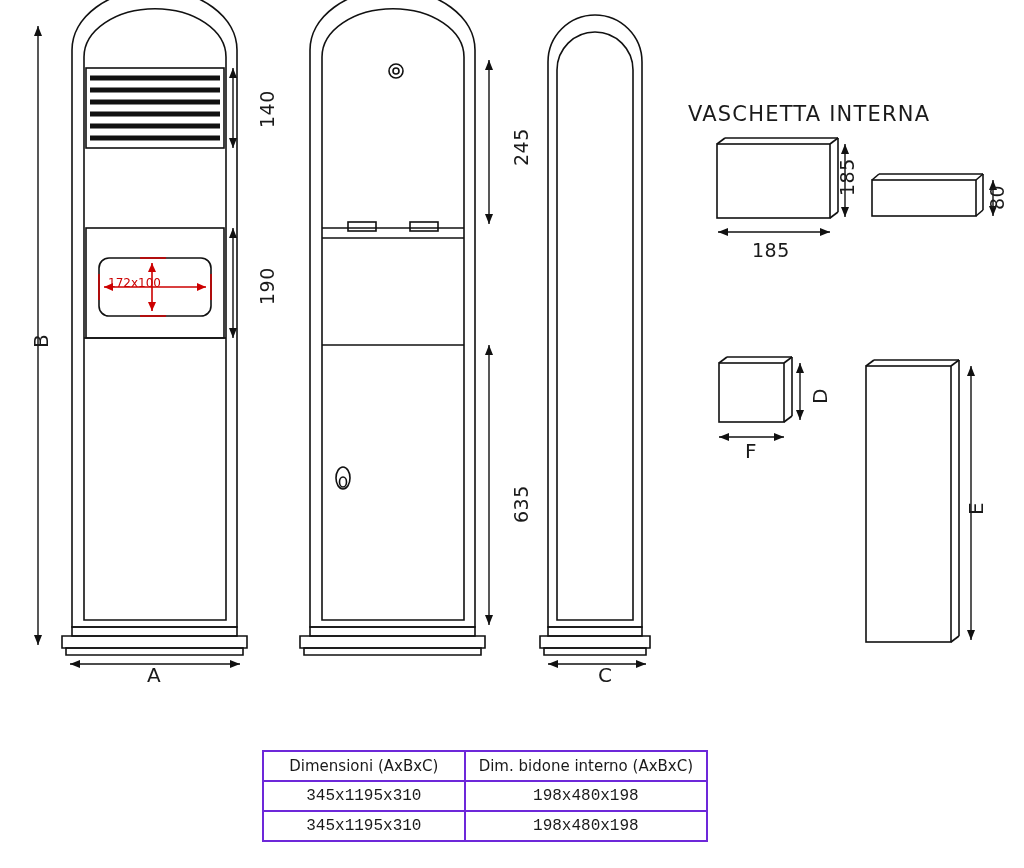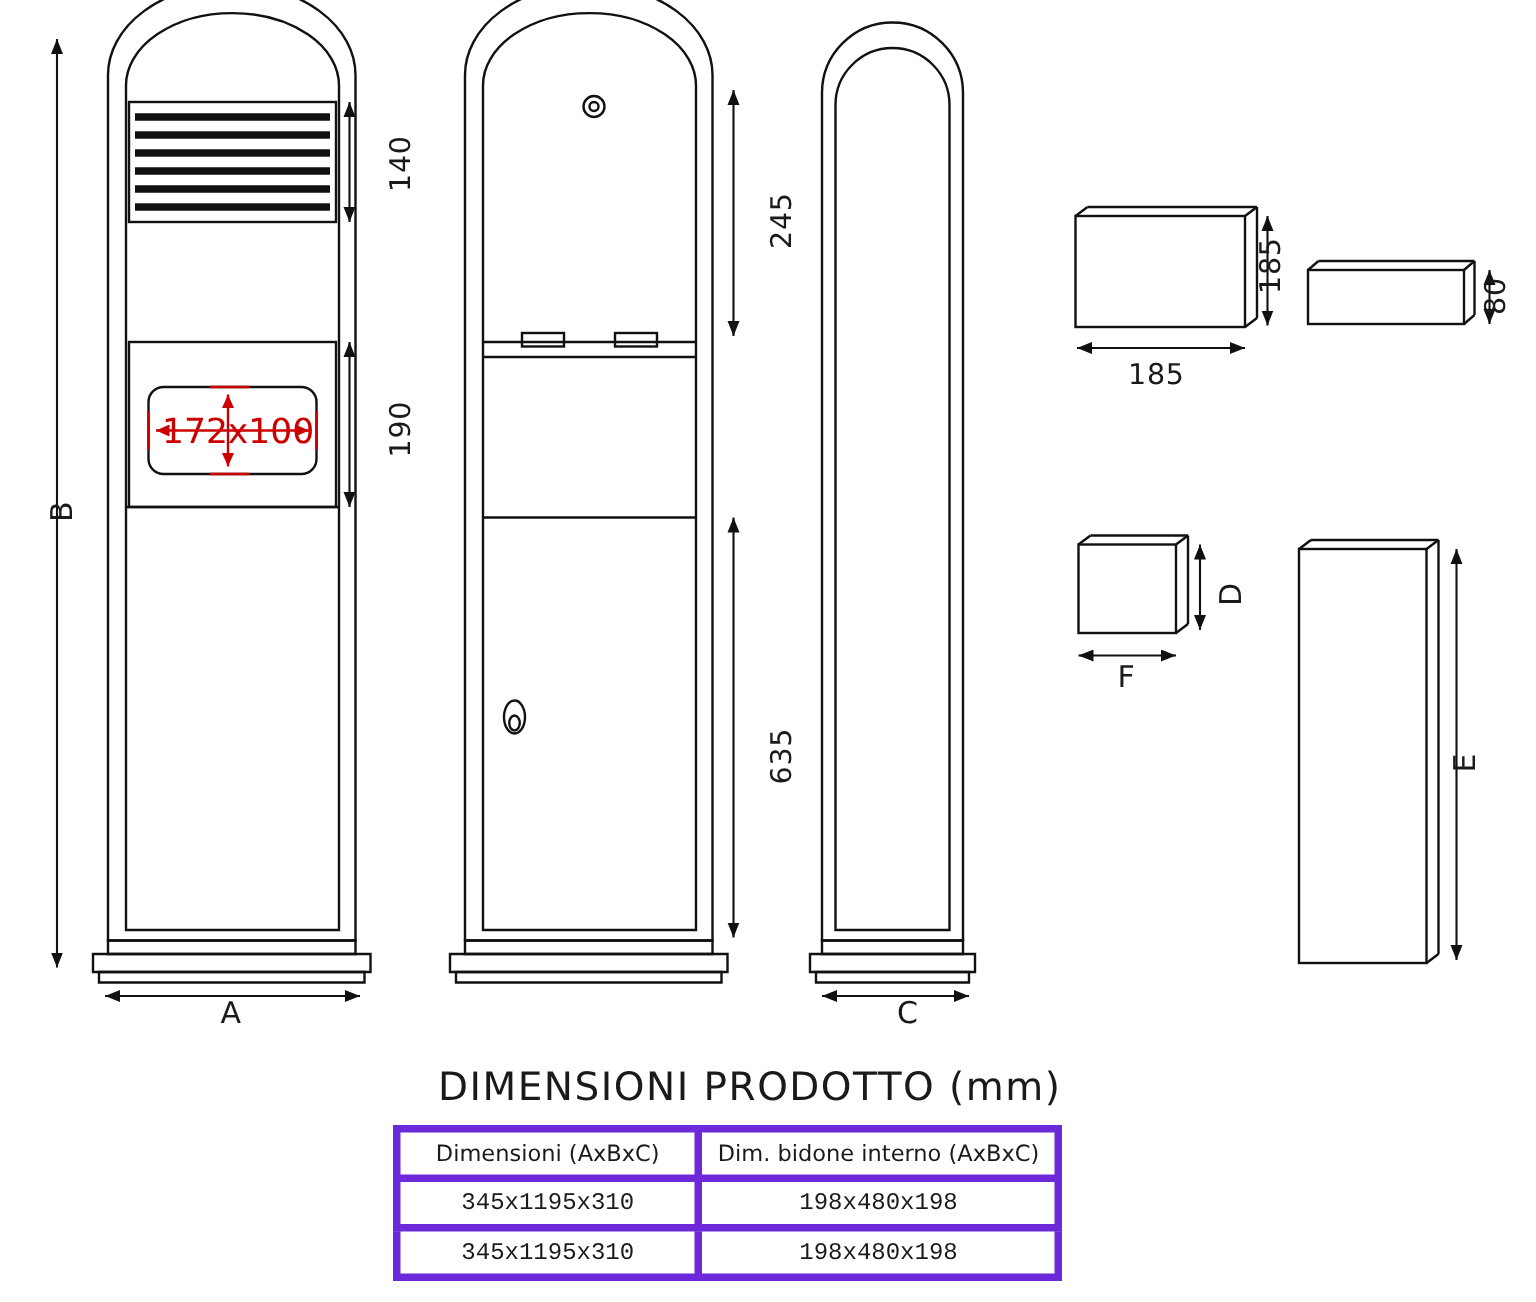--- a/index.html
+++ b/index.html
@@ -48,34 +48,34 @@
   }
   .heading {
     font-size: 21px;
     letter-spacing: 1.2px;
   }
   .title {
     font-size: 26px;
     letter-spacing: 1px;
   }
   .redlbl {
-    font-size: 23px;
+    font-size: 12px;
     color: #cc0000;
   }
   
   #dimtable {
     position: absolute;
     left: 262px;
     top: 750px;
     width: 446px;
     border-collapse: collapse;
     font-size: 15px;
   }
   #dimtable th, #dimtable td {
-    border: 5px solid #6d28d9;
+    border: 2px solid #6d28d9;
     text-align: center;
     font-weight: normal;
     padding: 5px 4px;
     background: #ffffff;
   }
   #dimtable th {
     font-size: 15px;
   }
   #dimtable td {
     font-size: 16px;
@@ -251,29 +251,29 @@
   <div class="lbl letter" style="left:147px; top:665px;">A</div>
   <div class="lbl dim dim-v" style="left:258px; top:128px;">140</div>
   <div class="lbl dim dim-v" style="left:258px; top:305px;">190</div>
   <div class="lbl redlbl" style="left:108px; top:277px;">172x100</div>
 
   <div class="lbl dim dim-v" style="left:512px; top:166px;">245</div>
   <div class="lbl dim dim-v" style="left:512px; top:523px;">635</div>
 
   <div class="lbl letter" style="left:598px; top:665px;">C</div>
 
+  <div class="lbl heading" style="left:688px; top:104px;">VASCHETTA INTERNA</div>
   <div class="lbl dim dim-v" style="left:838px; top:196px;">185</div>
   <div class="lbl dim" style="left:752px; top:241px;">185</div>
   <div class="lbl dim dim-v" style="left:988px; top:210px;">80</div>
 
   <div class="lbl letter dim-v" style="left:810px; top:404px;">D</div>
   <div class="lbl letter" style="left:745px; top:441px;">F</div>
   <div class="lbl letter dim-v" style="left:966px; top:515px;">E</div>
 
-  <div class="lbl title" style="left:292px; top:712px;">DIMENSIONI PRODOTTO (mm)</div>
 
   <table id="dimtable">
     <thead>
       <tr>
         <th class="col1">Dimensioni (AxBxC)</th>
         <th class="col2">Dim. bidone interno (AxBxC)</th>
       </tr>
     </thead>
     <tbody>
       <tr>

